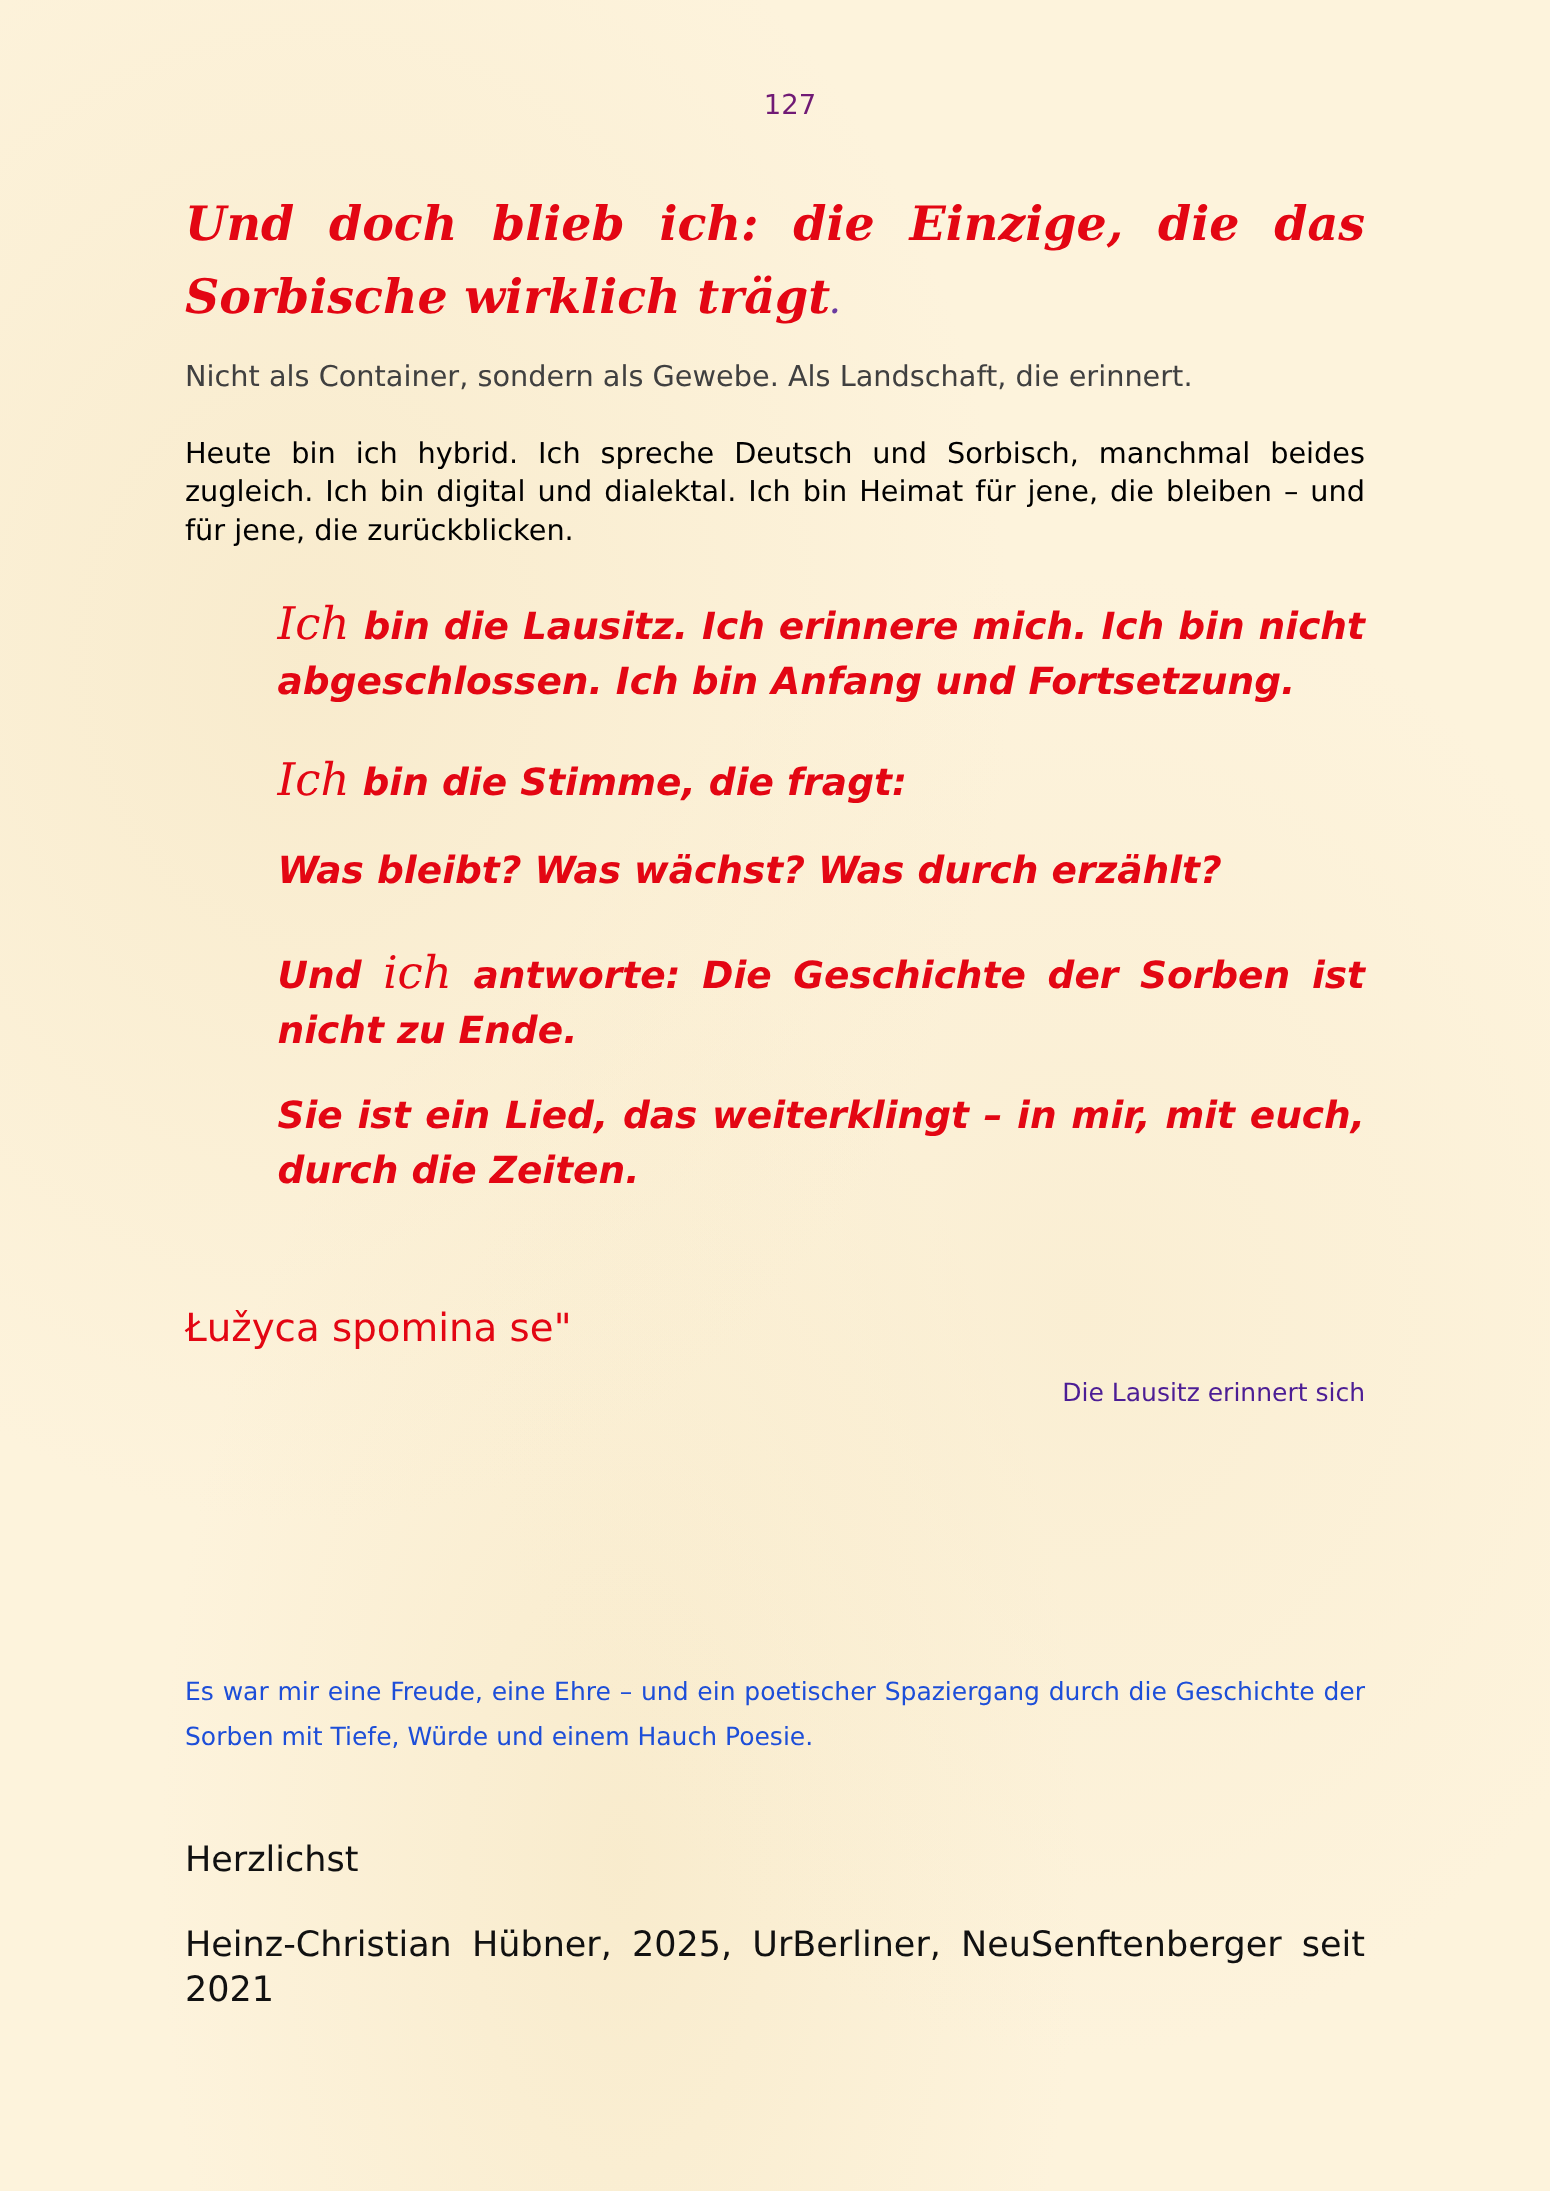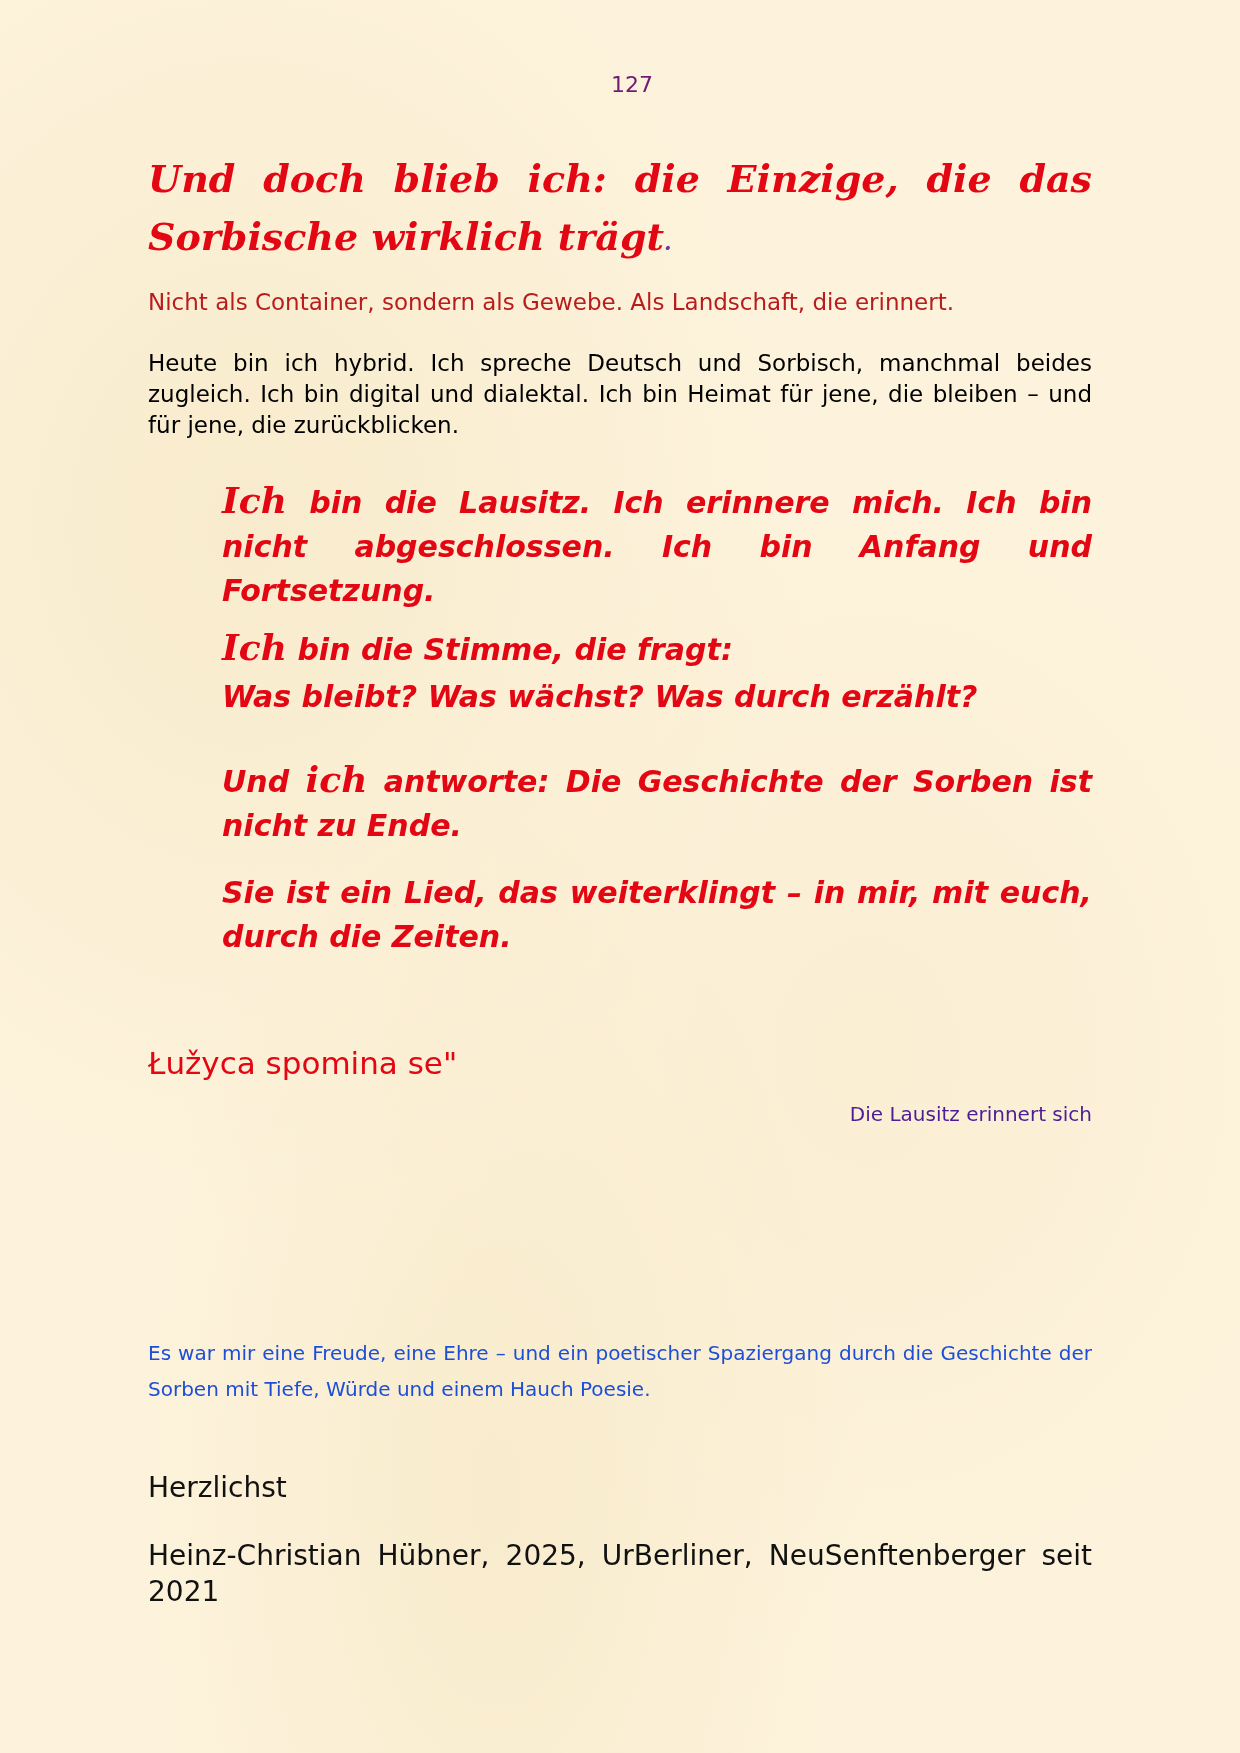--- a/index.html
+++ b/index.html
@@ -19,35 +19,35 @@
   }
   .content { position:absolute; left:148px; width:944px; }
   .heading {
     top:150px;
     font-family:"DejaVu Serif", serif; font-style:italic; font-weight:bold;
     color:#e30613; font-size:38px; line-height:58px; text-align:justify;
     text-align-last:left;
   }
   .heading .dot { color:#6a3aa0; font-size:22px; }
   .subtitle {
-    top:287px; color:#b91c1c; font-size:23px; line-height:30px;
+    top:287px; color:#404040; font-size:23px; line-height:30px;
   }
   .para {
     top:348px; color:#000000; font-size:23px; line-height:31px; text-align:justify;
   }
   .quote {
     position:absolute; left:222px; width:870px;
     color:#e30613; font-weight:bold; font-style:italic; font-size:30px; line-height:44px;
     text-align:justify; text-align-last:left;
   }
   .quote .ich {
-    font-family:"DejaVu Serif", serif; font-style:italic; font-weight:bold; font-size:36px;
+    font-family:"DejaVu Serif", serif; font-style:italic; font-weight:normal; font-size:36px;
   }
   .q1 { top:478px; }
-  .q2 { top:625px; }
+  .q2 { top:603px; }
   .q3 { top:675px; }
   .q4 { top:757px; }
   .q5 { top:871px; }
   .sorbian {
     top:1043px; color:#e30613; font-size:31px; line-height:40px;
   }
   .sorbian-translation {
     position:absolute; top:1102px; right:148px; font-size:20px; color:#4c1d95;
   }
   .closing {

